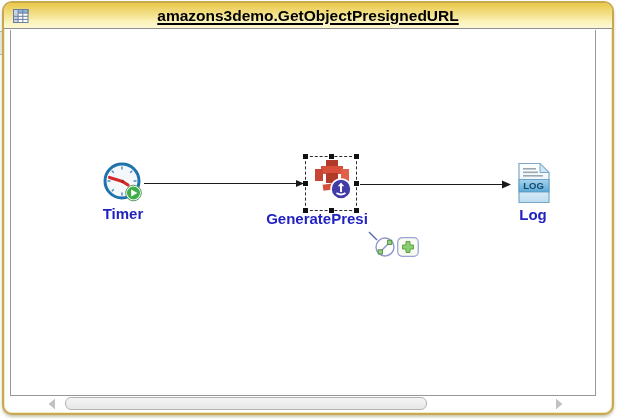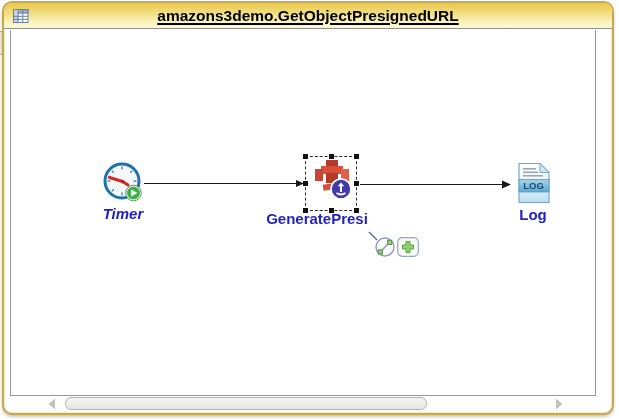--- a/index.html
+++ b/index.html
@@ -98,21 +98,21 @@
           <line x1="20.5" y1="20.5" x2="7.5" y2="16.5"></line>
           <line x1="20.5" y1="20.5" x2="26" y2="24"></line>
         </g>
         <circle cx="20.5" cy="20.5" r="1.6" fill="#b02020"></circle>
         <g>
           <circle cx="31.5" cy="32" r="7.2" fill="#3fae49" stroke="#ffffff" stroke-width="1.4"></circle>
           <circle cx="31.5" cy="32" r="7.8" fill="none" stroke="#2c7a33" stroke-width="0.8"></circle>
           <polygon points="29.2,28.4 35.4,32 29.2,35.6" fill="#ffffff"></polygon>
         </g>
       </svg>
-      <div class="node-label" style="left:72px;top:175px;width:80px;font-style:italic;">Timer</div>
+      <div class="node-label" style="left:72px;top:175px;width:80px;">Timer</div>
 
       <div class="selection">
         <div class="handle h-tl"></div>
         <div class="handle h-tm"></div>
         <div class="handle h-tr"></div>
         <div class="handle h-ml"></div>
         <div class="handle h-mr"></div>
         <div class="handle h-bl"></div>
         <div class="handle h-bm"></div>
         <div class="handle h-br"></div>

